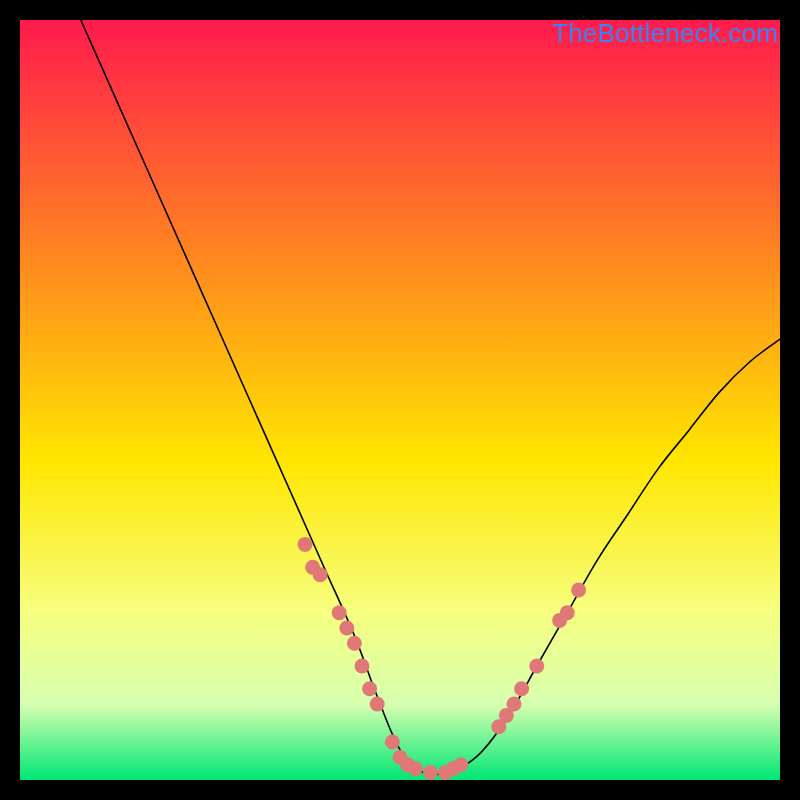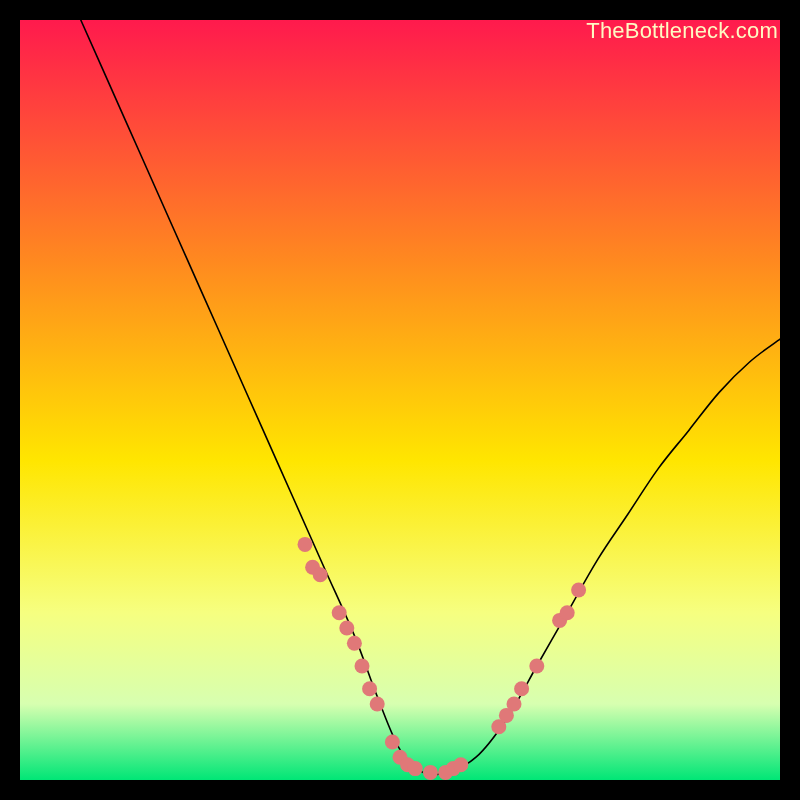--- a/index.html
+++ b/index.html
@@ -25,22 +25,22 @@
     top: 0;
     width: 760px;
     height: 760px;
     z-index: 0;
   }
   .watermark {
     position: absolute;
     right: 2px;
     top: -2px;
     z-index: 5;
-    color: #fef9c3;
-    font-size: 22px;
+    color: #3b82f6;
+    font-size: 26px;
     font-weight: 500;
     letter-spacing: 0.2px;
   }
   svg.curve {
     position: absolute;
     left: 0;
     top: 0;
     width: 760px;
     height: 760px;
     z-index: 2;

